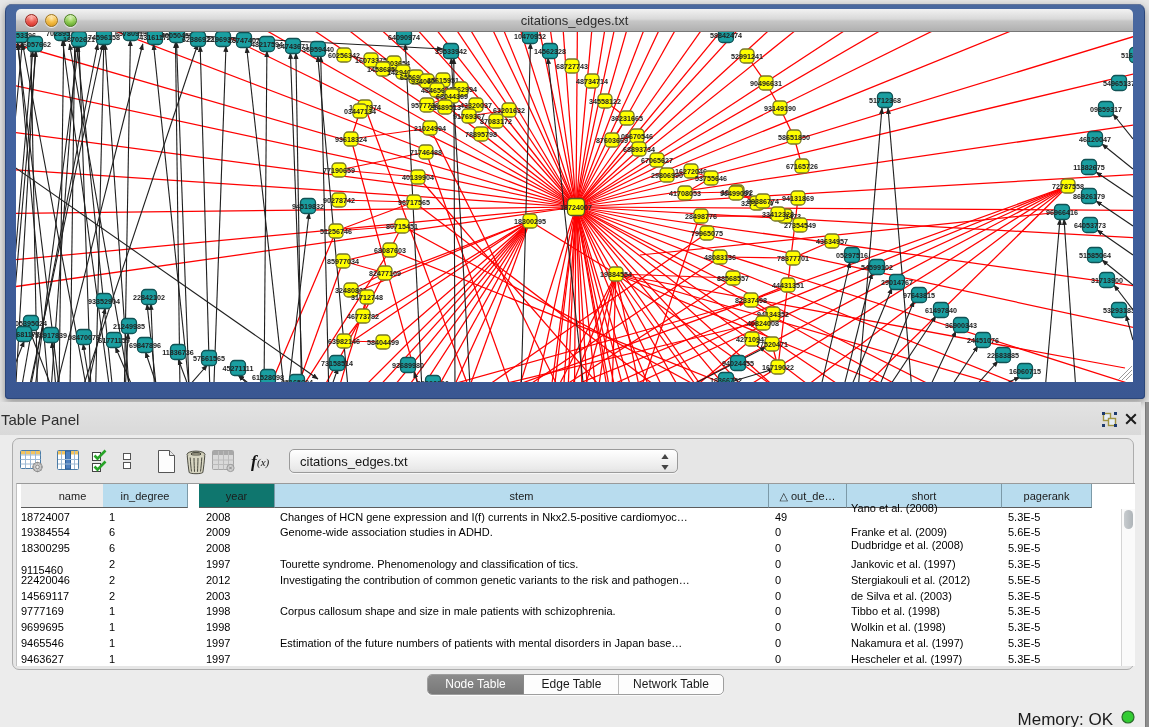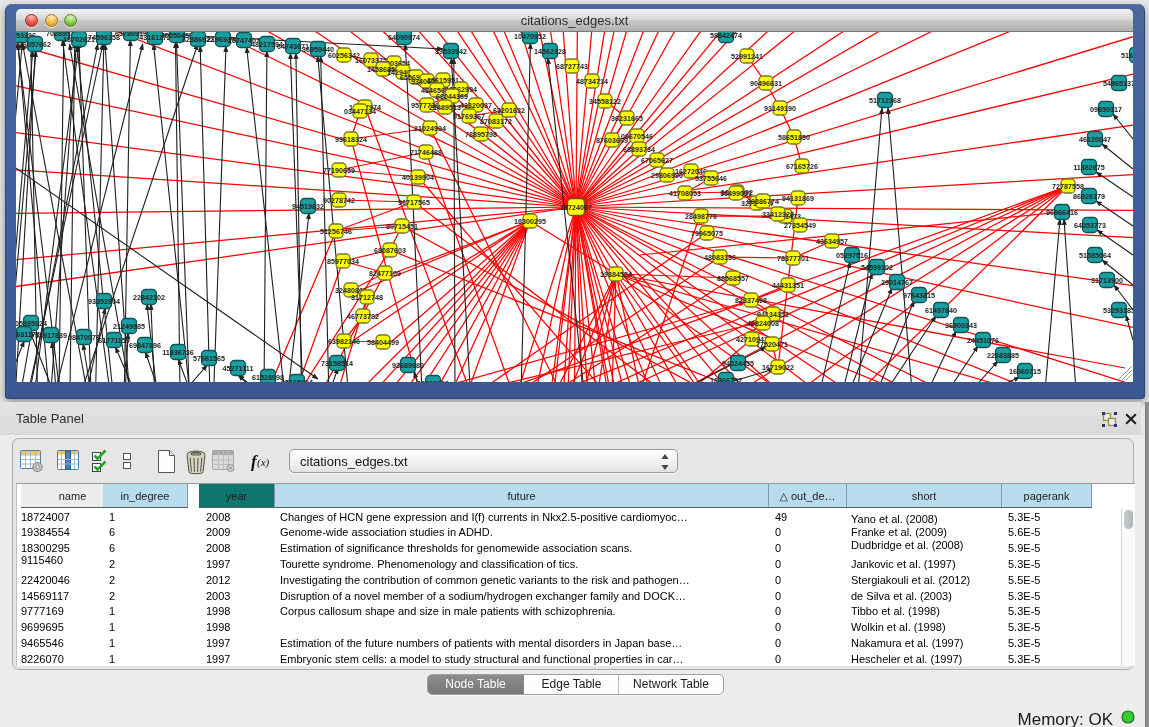--- a/index.html
+++ b/index.html
@@ -2,21 +2,21 @@
 <html><head><meta charset="utf-8"><style>
 
 *{margin:0;padding:0;box-sizing:border-box}
 body{width:1149px;height:727px;background:#e7e7e7;font-family:"Liberation Sans",sans-serif;position:relative;overflow:hidden}
 #win{position:absolute;left:5px;top:4px;width:1140px;height:395px;background:linear-gradient(180deg,#49689f 0%,#41619f 40%,#3a5792 100%);border-radius:7px 7px 4px 4px;box-shadow:0 3px 8px rgba(0,0,0,.4), inset 0 1px 0 rgba(255,255,255,.25), inset 0 0 0 1px #2c4679;}
 #titlebar{position:absolute;left:16px;top:9px;width:1117px;height:23px;border-radius:5px 5px 0 0;background:linear-gradient(180deg,#f2f2f2 0%,#d9d9d9 45%,#c6c6c6 55%,#b0b0b0 100%);border-bottom:1px solid #777;}
 #title{position:absolute;left:0;top:4px;width:100%;text-align:center;font-size:13px;font-weight:400;color:#2e2e2e}
 .tl{position:absolute;top:5px;width:13px;height:13px;border-radius:50%;box-shadow:0 1px 1px rgba(255,255,255,.8), inset 0 1px 2px rgba(255,255,255,.6);}
 #canvasarea{position:absolute;left:16px;top:32px;width:1117px;height:350px;background:#fff}
 #tpheader{position:absolute;left:0;top:402px;width:1141px;height:33px;background:linear-gradient(180deg,#e3e3e3,#d9d9d9);}
-#tptitle{position:absolute;left:16px;top:9px;font-size:13px;color:#2e2e2e}
+#tptitle{position:absolute;left:1px;top:9px;font-size:15px;color:#2e2e2e}
 #panel{position:absolute;left:12px;top:438px;width:1122px;height:232px;background:#e6e6e6;border:1px solid #adadad;border-radius:7px;}
 #rightstrip{position:absolute;left:1145px;top:402px;width:4px;height:325px;background:#8e8e8e;border-left:1px solid #7a7a7a}
 #tablebg{position:absolute;left:0;top:435px;width:1145px;height:292px;background:#ececec}
 #combo{position:absolute;left:289px;top:449px;width:389px;height:24px;border:1px solid #9a9a9a;border-radius:5px;background:linear-gradient(180deg,#ffffff,#e9e9e9 85%,#e0e0e0);box-shadow:0 1px 1px rgba(255,255,255,.7);}
 #combo span{position:absolute;left:10px;top:4px;font-size:13px;color:#161616}
 #tablewrap{position:absolute;left:16px;top:483px;width:1119px;height:183px;background:#fff;border-top:1px solid #9a9a9a;border-left:1px solid #c0c0c0}
 .hc{position:absolute;top:0;height:24px;background:#b8dcee;border-right:1px solid #7c9aa8;border-bottom:1px solid #5c5c5c;font-size:11px;color:#1c1c1c;text-align:center;line-height:24px}
 .rowtext{position:absolute;font-size:11px;color:#000;white-space:nowrap}
 #tabbar{position:absolute;left:427px;top:674px;width:297px;height:21px;background:#fdfdfd;border:1px solid #9e9e9e;border-radius:5px;box-shadow:0 1px 0 rgba(255,255,255,.8)}
 .tab{position:absolute;top:0;height:19px;font-size:12px;line-height:19px;text-align:center;color:#1a1a1a}
@@ -663,63 +663,61 @@
     <span>citations_edges.txt</span>
     <svg width="10" height="18" viewBox="0 0 10 18" style="position:absolute;right:7px;top:3px">
       <path d="M5 1 L8.6 6 H1.4 z" fill="#444"></path>
       <path d="M5 17 L8.6 12 H1.4 z" fill="#444"></path>
     </svg>
   </div>
 <div id="tablewrap">
 <div class="hc" style="left:4px;width:104px;background:#ececec">name</div>
 <div class="hc" style="left:86px;width:85px;background:#b8dcee">in_degree</div>
 <div class="hc" style="left:182px;width:76px;background:#0f766e">year</div>
-<div class="hc" style="left:258px;width:494px;background:#b8dcee">future</div>
+<div class="hc" style="left:258px;width:494px;background:#b8dcee">stem</div>
 <div class="hc" style="left:752px;width:78px;background:#b8dcee">△ out_de…</div>
 <div class="hc" style="left:830px;width:155px;background:#b8dcee">short</div>
 <div class="hc" style="left:985px;width:90px;background:#b8dcee">pagerank</div>
 <div class="rowtext" style="left:4px;top:26.5px">18724007</div>
 <div class="rowtext" style="left:92px;top:26.5px">1</div>
 <div class="rowtext" style="left:189px;top:26.5px">2008</div>
 <div class="rowtext" style="left:263px;top:26.5px">Changes of HCN gene expression and I(f) currents in Nkx2.5‑positive cardiomyoc…</div>
 <div class="rowtext" style="left:758px;top:26.5px">49</div>
-<div class="rowtext" style="left:834px;top:29px">Yano et al. (2008)</div>
+<div class="rowtext" style="left:834px;top:18px">Yano et al. (2008)</div>
 <div class="rowtext" style="left:991px;top:26.5px">5.3E‑5</div>
 <div class="rowtext" style="left:4px;top:42.3px">19384554</div>
 <div class="rowtext" style="left:92px;top:42.3px">6</div>
 <div class="rowtext" style="left:189px;top:42.3px">2009</div>
 <div class="rowtext" style="left:263px;top:42.3px">Genome‑wide association studies in ADHD.</div>
 <div class="rowtext" style="left:758px;top:42.3px">0</div>
 <div class="rowtext" style="left:834px;top:42.3px">Franke et al. (2009)</div>
 <div class="rowtext" style="left:991px;top:42.3px">5.6E‑5</div>
 <div class="rowtext" style="left:4px;top:58.1px">18300295</div>
 <div class="rowtext" style="left:92px;top:58.1px">6</div>
 <div class="rowtext" style="left:189px;top:58.1px">2008</div>
-<div class="rowtext" style="left:263px;top:58.1px">Estimation of significance thresholds for genomewide association scans.</div>
 <div class="rowtext" style="left:758px;top:58.1px">0</div>
 <div class="rowtext" style="left:834px;top:55px">Dudbridge et al. (2008)</div>
 <div class="rowtext" style="left:991px;top:58.1px">5.9E‑5</div>
-<div class="rowtext" style="left:4px;top:70px">9115460</div>
+<div class="rowtext" style="left:4px;top:80px">9115460</div>
 <div class="rowtext" style="left:92px;top:73.9px">2</div>
 <div class="rowtext" style="left:189px;top:73.9px">1997</div>
 <div class="rowtext" style="left:263px;top:73.9px">Tourette syndrome. Phenomenology and classification of tics.</div>
 <div class="rowtext" style="left:758px;top:73.9px">0</div>
 <div class="rowtext" style="left:834px;top:73.9px">Jankovic et al. (1997)</div>
 <div class="rowtext" style="left:991px;top:73.9px">5.3E‑5</div>
 <div class="rowtext" style="left:4px;top:89.7px">22420046</div>
 <div class="rowtext" style="left:92px;top:89.7px">2</div>
 <div class="rowtext" style="left:189px;top:89.7px">2012</div>
 <div class="rowtext" style="left:263px;top:89.7px">Investigating the contribution of common genetic variants to the risk and pathogen…</div>
 <div class="rowtext" style="left:758px;top:89.7px">0</div>
 <div class="rowtext" style="left:834px;top:89.7px">Stergiakouli et al. (2012)</div>
 <div class="rowtext" style="left:991px;top:89.7px">5.5E‑5</div>
 <div class="rowtext" style="left:4px;top:105.5px">14569117</div>
 <div class="rowtext" style="left:92px;top:105.5px">2</div>
 <div class="rowtext" style="left:189px;top:105.5px">2003</div>
-<div class="rowtext" style="left:263px;top:105.5px">Disruption of a novel member of a sodium/hydrogen exchanger family and DOCK…</div>
 <div class="rowtext" style="left:758px;top:105.5px">0</div>
 <div class="rowtext" style="left:834px;top:105.5px">de Silva et al. (2003)</div>
 <div class="rowtext" style="left:991px;top:105.5px">5.3E‑5</div>
 <div class="rowtext" style="left:4px;top:121.3px">9777169</div>
 <div class="rowtext" style="left:92px;top:121.3px">1</div>
 <div class="rowtext" style="left:189px;top:121.3px">1998</div>
 <div class="rowtext" style="left:263px;top:121.3px">Corpus callosum shape and size in male patients with schizophrenia.</div>
 <div class="rowtext" style="left:758px;top:121.3px">0</div>
 <div class="rowtext" style="left:834px;top:121.3px">Tibbo et al. (1998)</div>
 <div class="rowtext" style="left:991px;top:121.3px">5.3E‑5</div>
@@ -729,24 +727,23 @@
 <div class="rowtext" style="left:758px;top:137.1px">0</div>
 <div class="rowtext" style="left:834px;top:137.1px">Wolkin et al. (1998)</div>
 <div class="rowtext" style="left:991px;top:137.1px">5.3E‑5</div>
 <div class="rowtext" style="left:4px;top:152.9px">9465546</div>
 <div class="rowtext" style="left:92px;top:152.9px">1</div>
 <div class="rowtext" style="left:189px;top:152.9px">1997</div>
 <div class="rowtext" style="left:263px;top:152.9px">Estimation of the future numbers of patients with mental disorders in Japan base…</div>
 <div class="rowtext" style="left:758px;top:152.9px">0</div>
 <div class="rowtext" style="left:834px;top:152.9px">Nakamura et al. (1997)</div>
 <div class="rowtext" style="left:991px;top:152.9px">5.3E‑5</div>
-<div class="rowtext" style="left:4px;top:168.7px">8226070</div>
+<div class="rowtext" style="left:4px;top:168.7px">9463627</div>
 <div class="rowtext" style="left:92px;top:168.7px">1</div>
 <div class="rowtext" style="left:189px;top:168.7px">1997</div>
-<div class="rowtext" style="left:263px;top:168.7px">Embryonic stem cells: a model to study structural and functional properties in car…</div>
 <div class="rowtext" style="left:758px;top:168.7px">0</div>
 <div class="rowtext" style="left:834px;top:168.7px">Hescheler et al. (1997)</div>
 <div class="rowtext" style="left:991px;top:168.7px">5.3E‑5</div>
 <div style="position:absolute;left:1104px;top:25px;width:14px;height:157px;background:#fafafa;border-left:1px solid #d5d5d5"></div>
 <div style="position:absolute;left:1106.5px;top:26px;width:9px;height:19px;background:linear-gradient(90deg,#c8cccf,#aeb4b8);border-radius:5px"></div>
 </div>
 <div id="tabbar">
     <div class="tab" style="left:0;width:96px;background:linear-gradient(180deg,#8c8c8c,#787878);color:#fff;border-radius:4px 0 0 4px;border-right:1px solid #888">Node Table</div>
     <div class="tab" style="left:97px;width:93px">Edge Table</div>
     <div class="tab" style="left:190px;width:105px;border-left:1px solid #bbb">Network Table</div>

